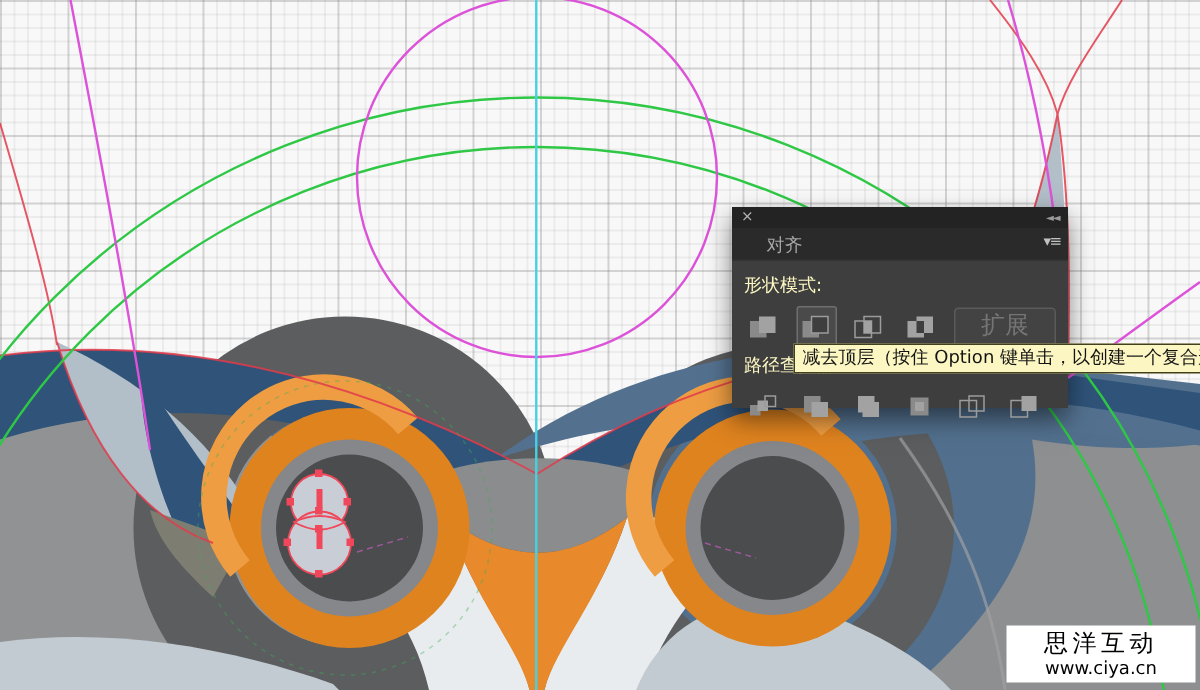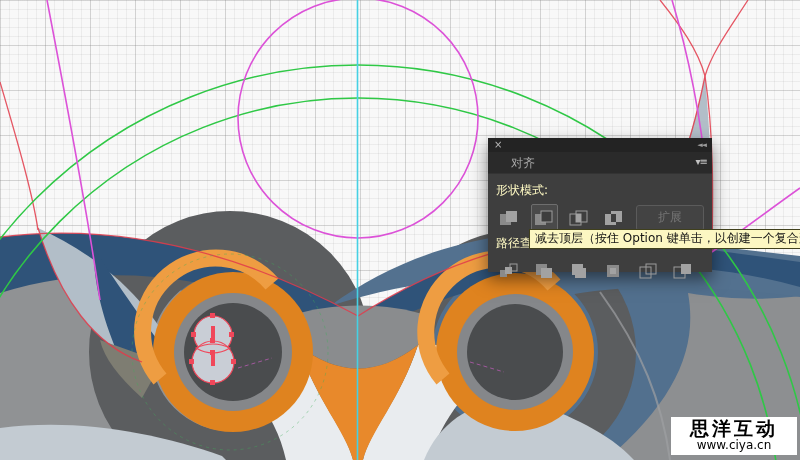--- a/index.html
+++ b/index.html
@@ -21,35 +21,35 @@
   .p-tabs{height:21px;background:#2a2a2a;display:flex;align-items:stretch;position:relative;border-bottom:1px solid #333;}
   .tab{padding:3px 9px 0 9px;color:#a8a8a8;font-size:12px;line-height:17px;margin-left:14px;}
   .tab.active{background:#3e3e3e;color:#ededed;}
   .p-menu{position:absolute;right:5px;top:4px;color:#c2c2c2;font-size:10px;letter-spacing:-1px;}
   .p-body{padding:5px 8px 0 8px;}
   .p-label{font-size:12px;color:#fef9c3;margin:3px 0 5px 0;}
   .btn-row{display:flex;align-items:center;}
   .icon-btn{width:28px;height:26px;display:flex;align-items:center;justify-content:center;margin-right:8px;border:1px solid transparent;border-radius:2px;}
   .icon-btn.active{background:#4a4a4a;border:1px solid #6e6e6e;}
   .expand-btn{margin-left:auto;width:74px;height:24px;background:#434343;border:1px solid #5b5b5b;border-radius:3px;
-    color:#757575;font-size:12px;text-align:center;line-height:22px;}
+    color:#757575;font-size:16px;text-align:center;line-height:22px;}
   .pf-row{margin-top:2px;}
   .ghost{fill:#8a8a8a;}
   .solid{fill:#a2a2a2;}
   .holed{fill:#3e3e3e;stroke:#9c9c9c;stroke-width:1;}
   .olin{fill:none;stroke:#9c9c9c;stroke-width:1;}
 
   
   .tooltip{position:absolute;left:529px;top:229px;height:18px;background:#fcf7c2;border:1px solid #40401c;
     color:#141414;font-size:12px;line-height:17px;padding:0 5px;white-space:nowrap;z-index:20;}
 
   
   .watermark{position:absolute;left:671px;top:417px;width:126px;background:#ffffff;z-index:15;
     text-align:center;color:#000;padding:1px 0 3px 0;}
-  .wm-title{font-size:19px;font-weight:bold;letter-spacing:3px;line-height:21px;}
+  .wm-title{font-size:16px;font-weight:normal;letter-spacing:3px;line-height:21px;}
   .wm-url{font-size:12px;font-weight:normal;line-height:13px;}
 </style>
 </head>
 <body>
 
 <div class="stage">
 
   <svg class="art" width="800" height="460" viewBox="0 0 800 460">
 
     <path d="M 40,262 C 150,216 280,240 360,330 C 450,240 580,214 712,248 L 800,258 L 800,460 L 40,460 Z" fill="#52708E"></path>

